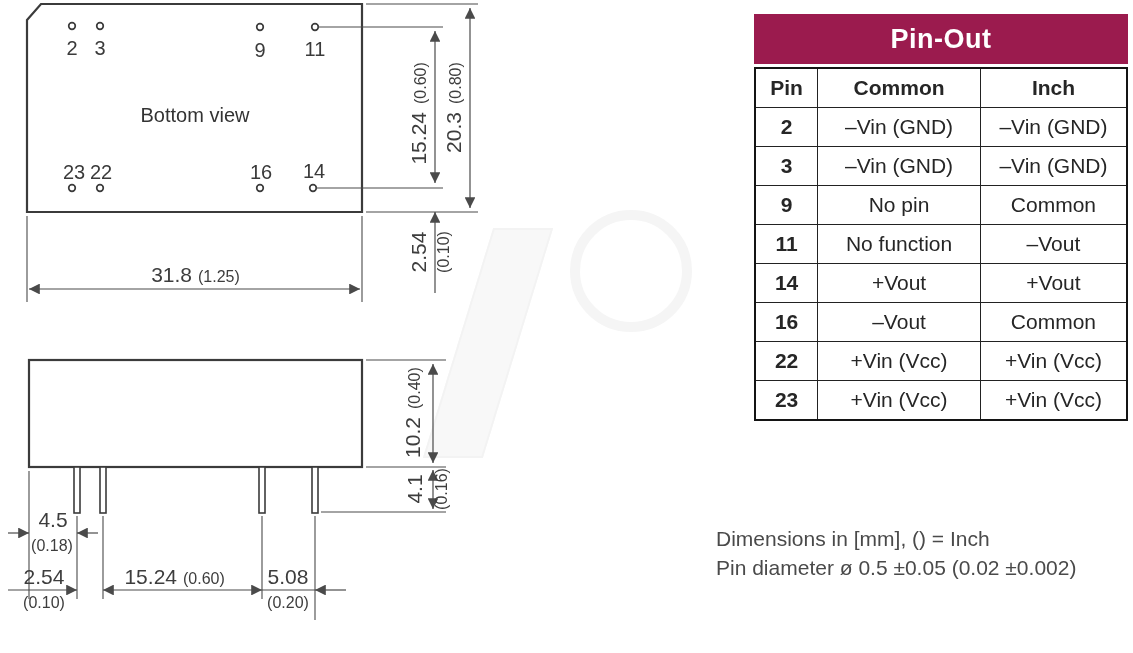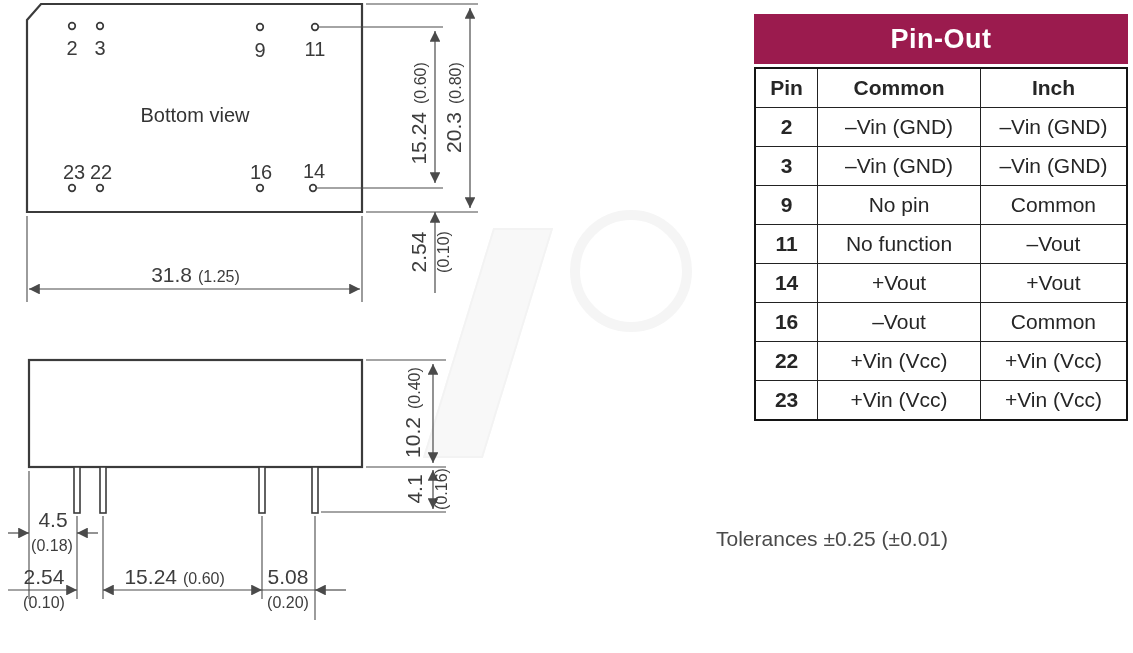--- a/index.html
+++ b/index.html
@@ -217,14 +217,15 @@
       <tr>
         <td class="pin-no">23</td>
         <td>+Vin (Vcc)</td>
         <td>+Vin (Vcc)</td>
       </tr>
     </tbody>
   </table>
 </div>
 
 <div class="notes">
-  <div>Tolerances  ±0.25 (±0.01)</div>
+  <div>Dimensions in [mm], () = Inch</div>
+  <div>Pin diameter ø 0.5 ±0.05  (0.02 ±0.002)</div>
 </div>
 
 </body></html>

